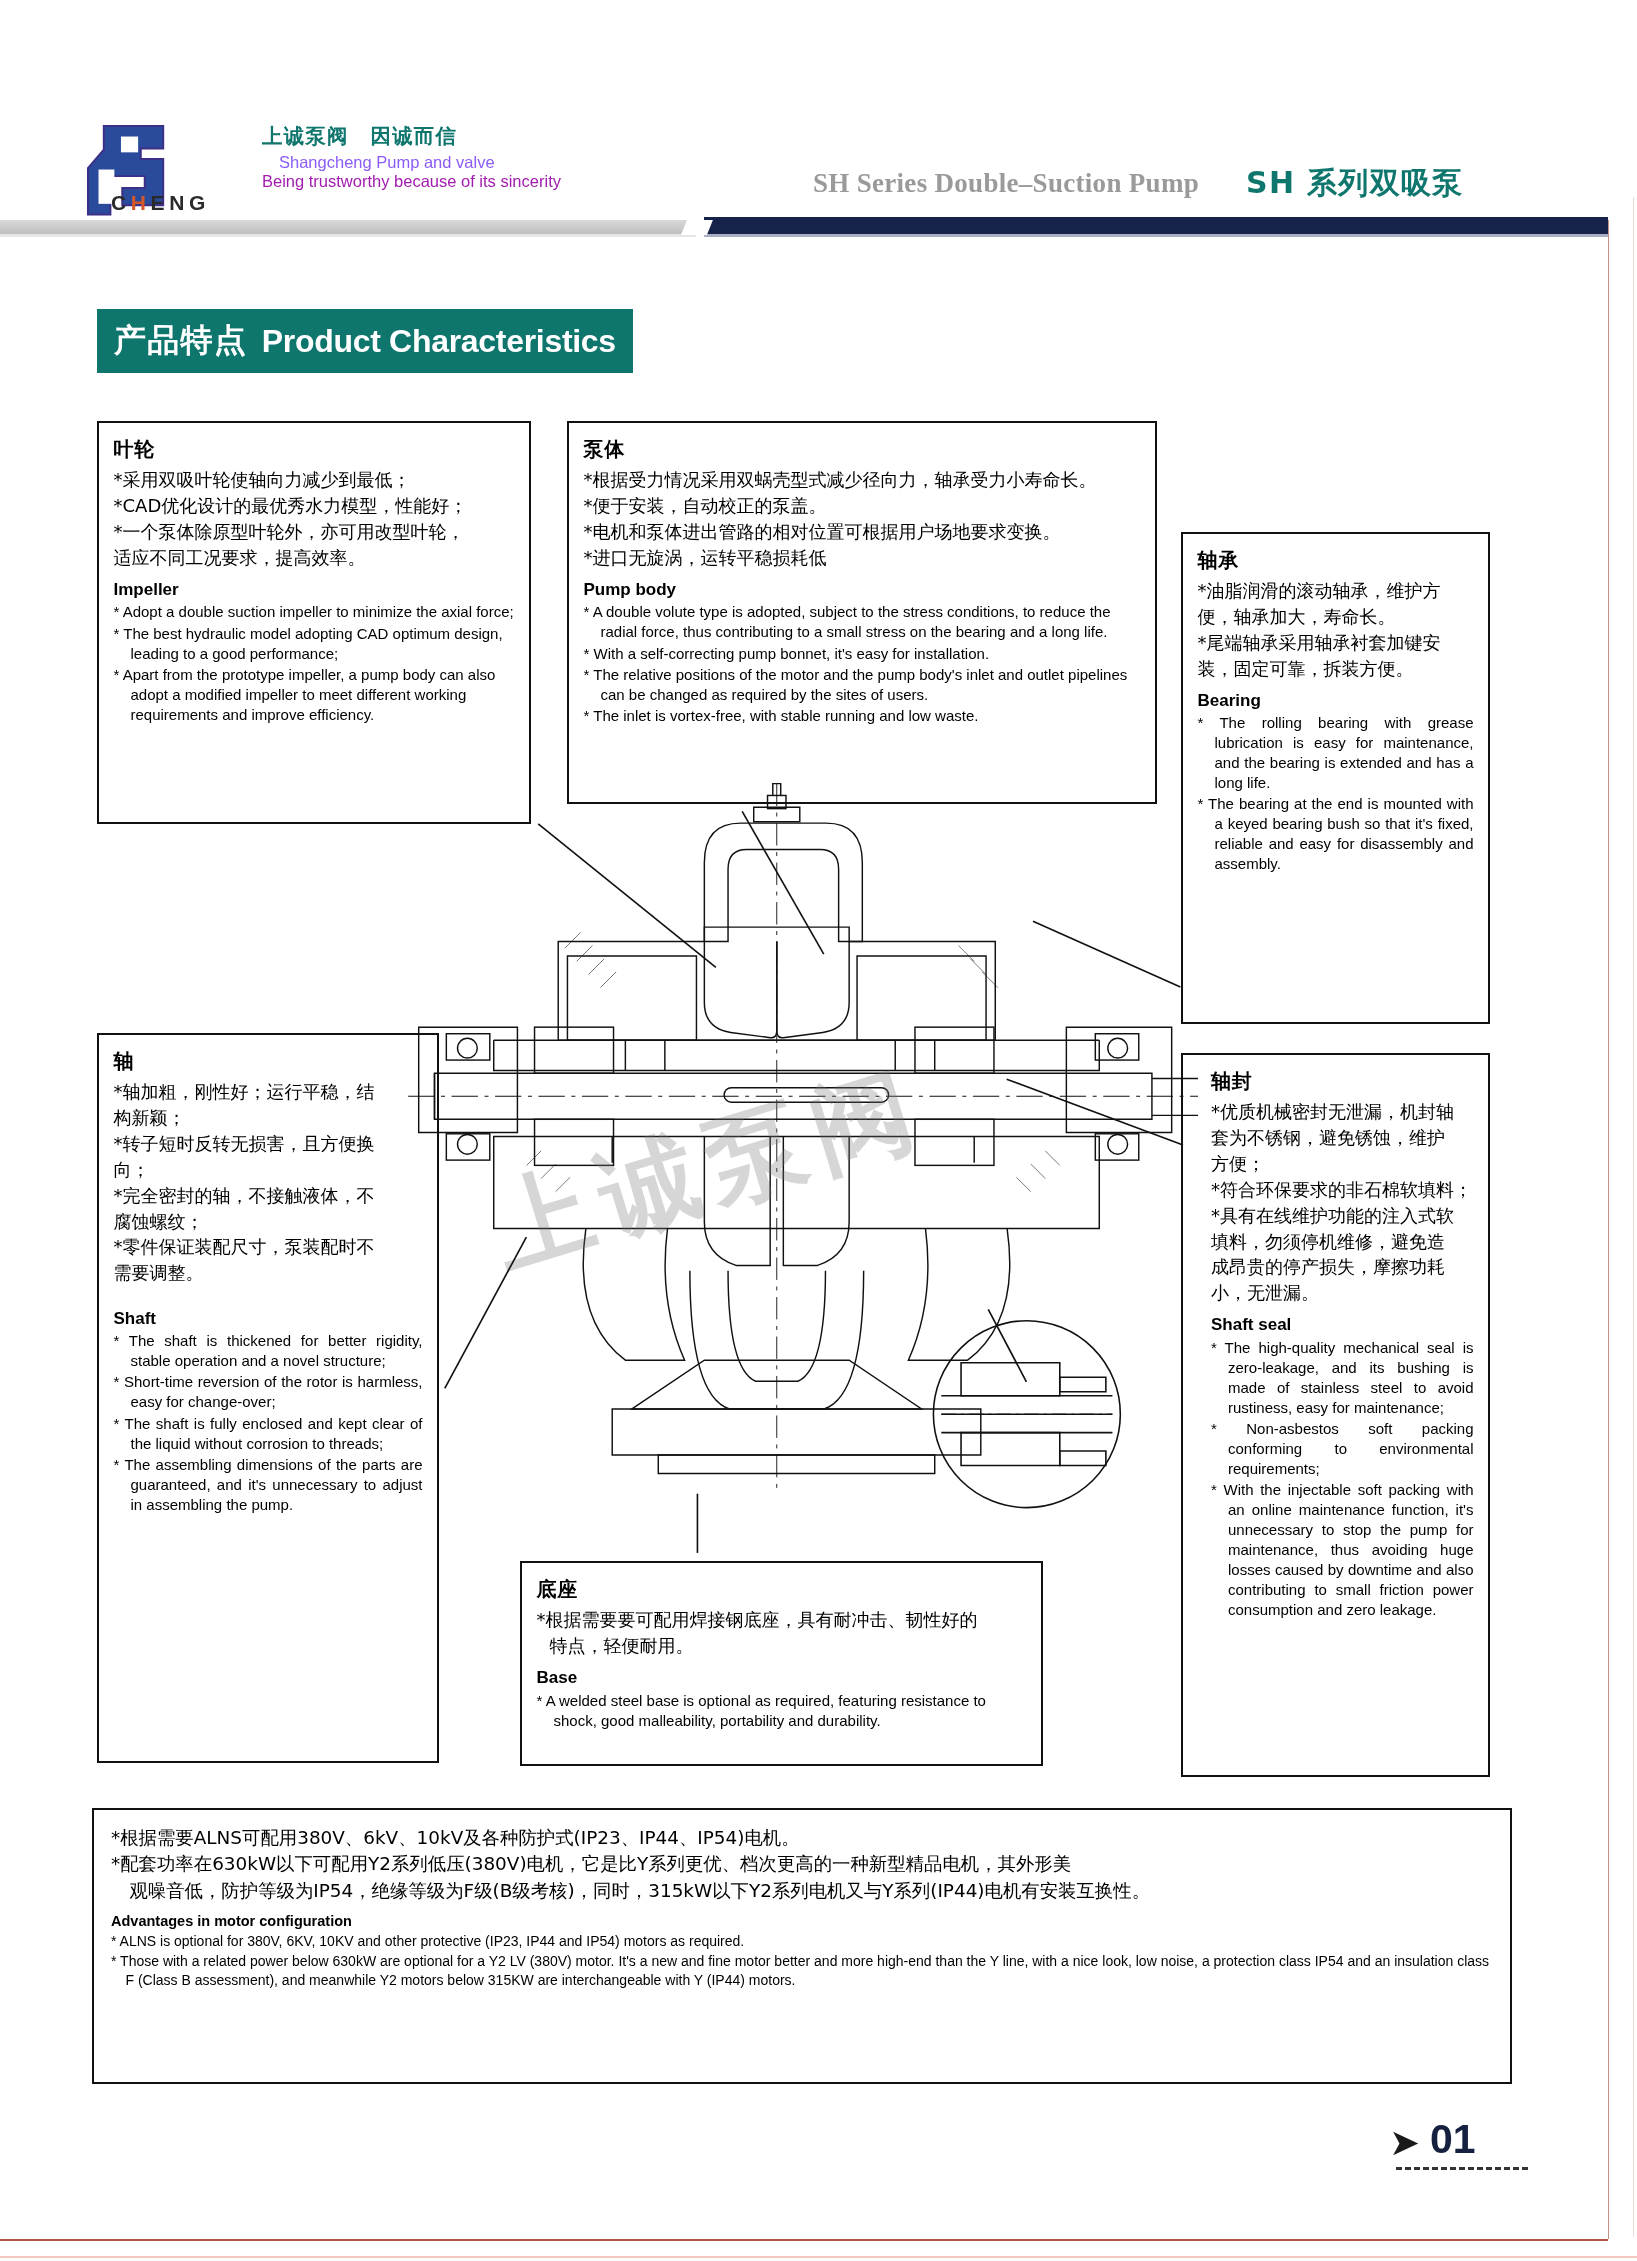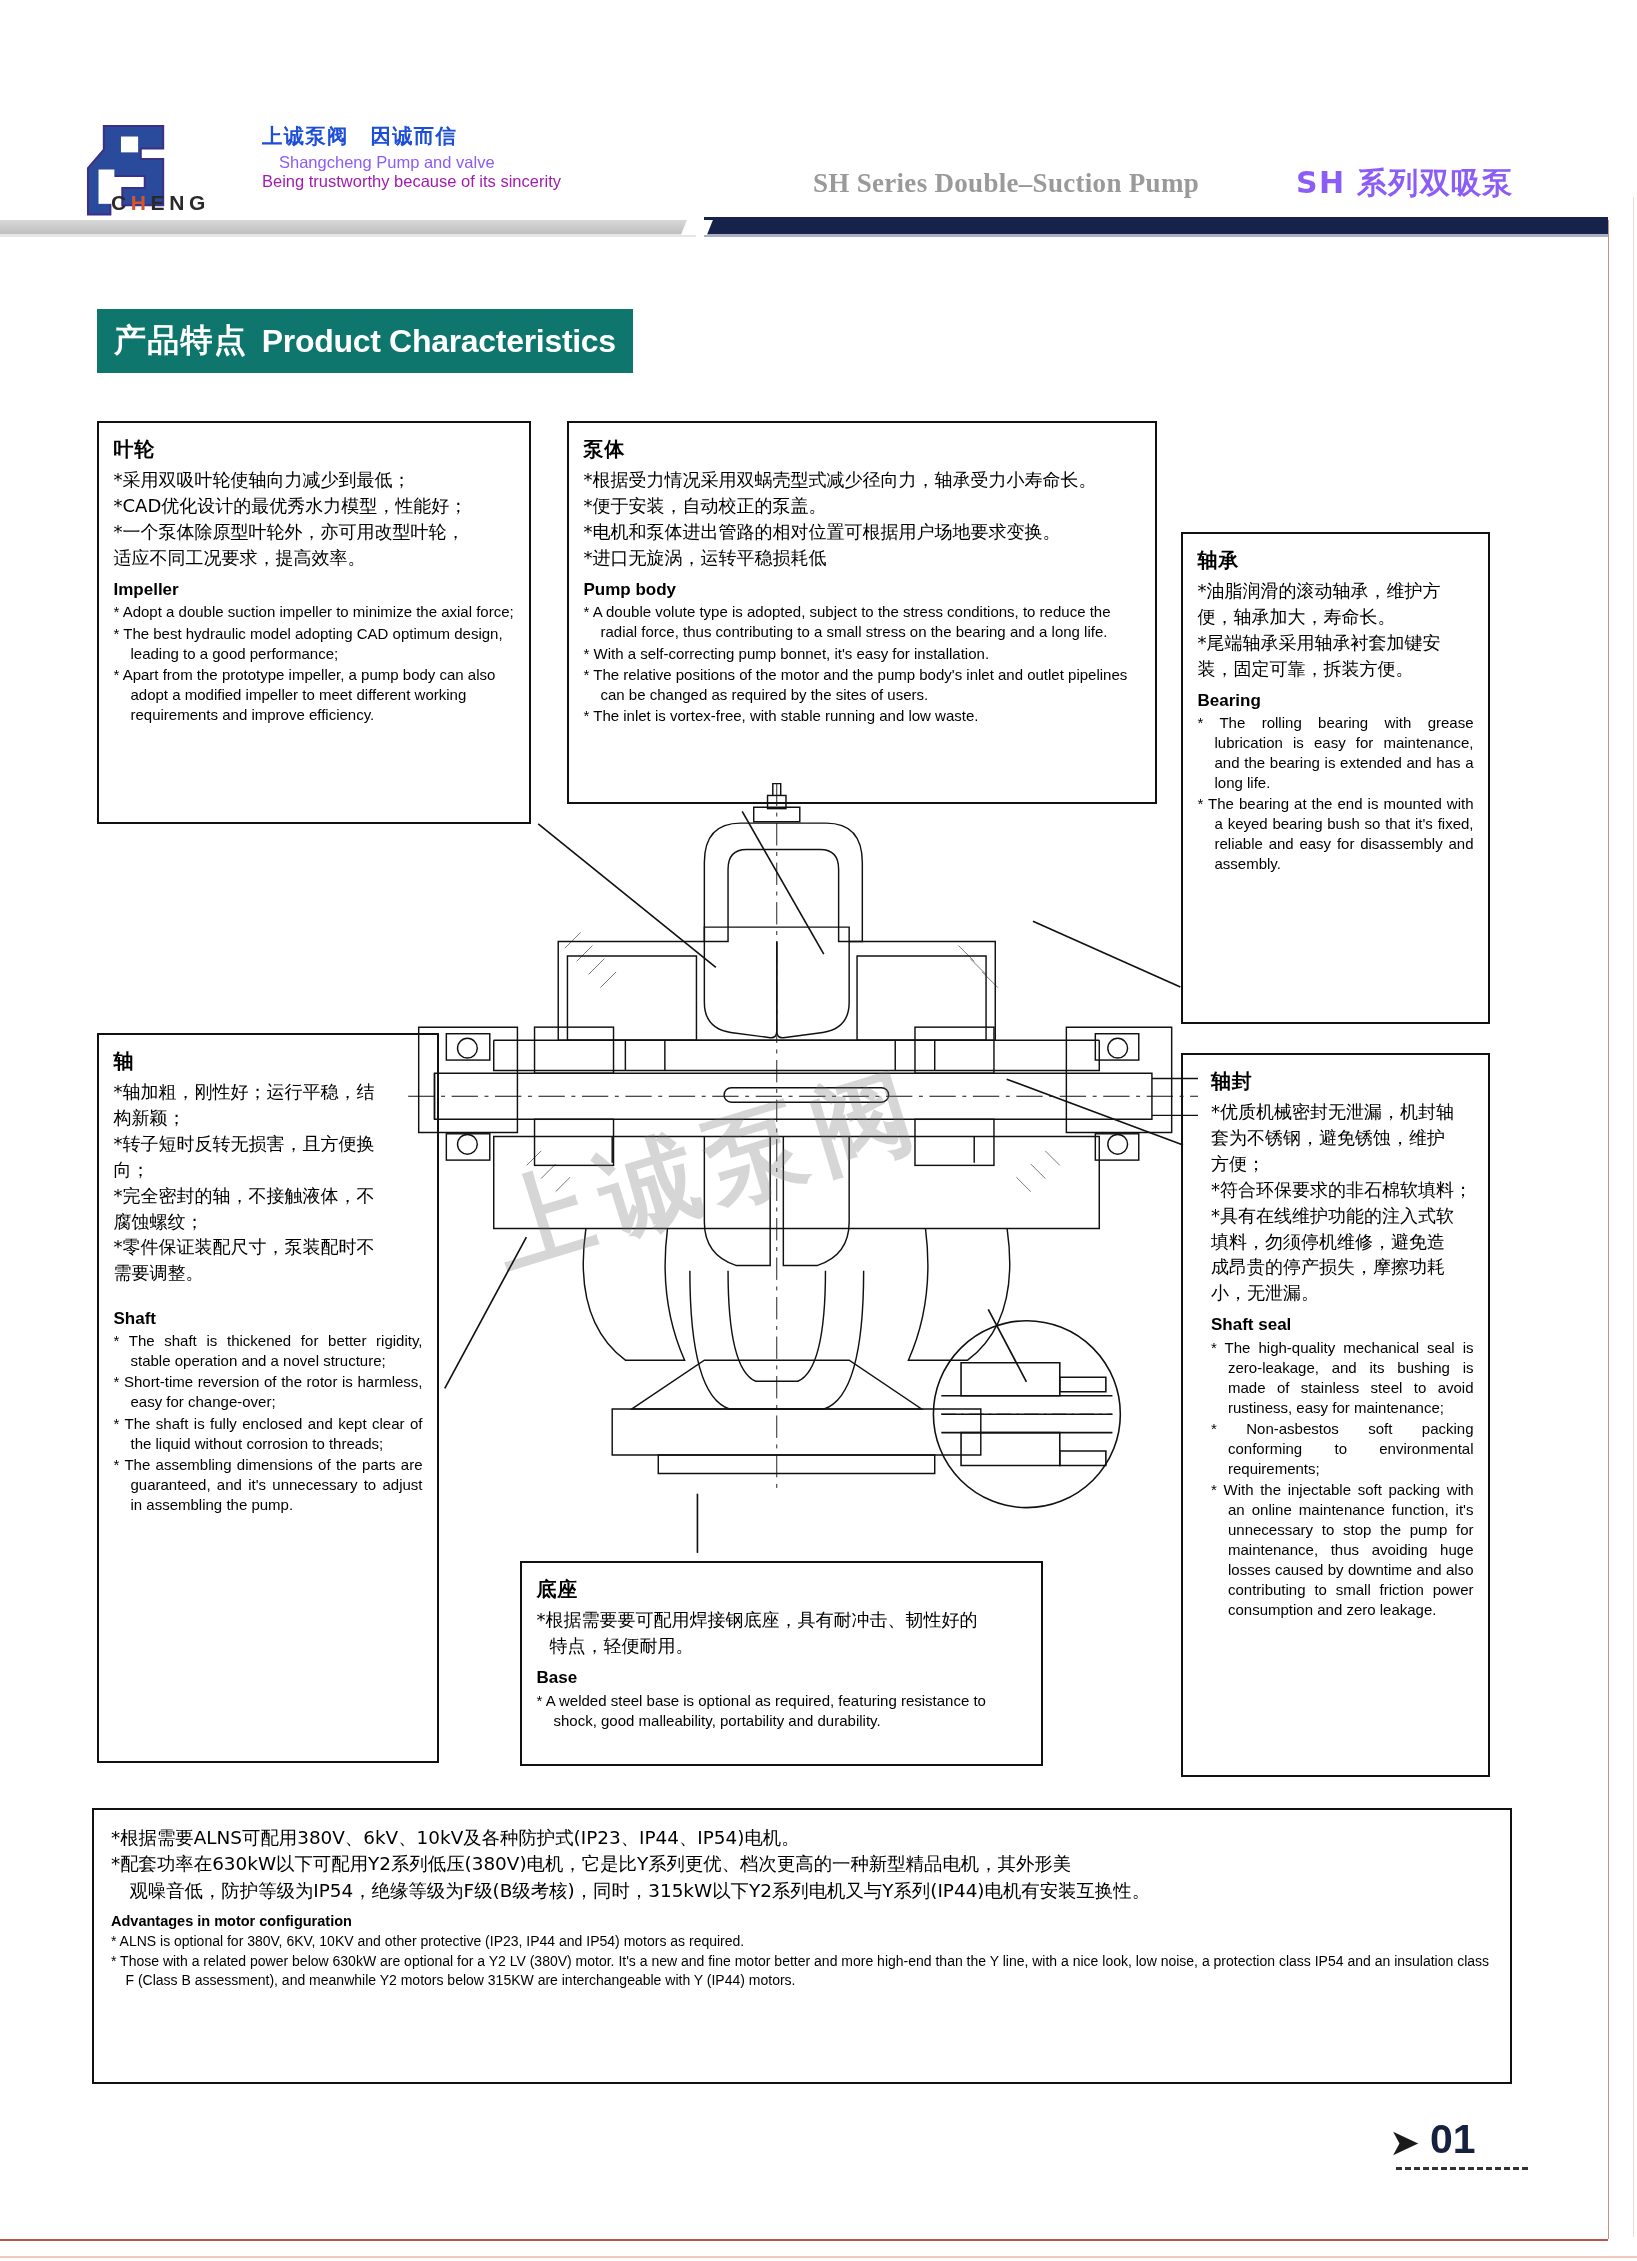--- a/index.html
+++ b/index.html
@@ -13,28 +13,28 @@
   .frame-h-bottom{position:absolute;left:0;top:2239px;width:1608px;height:2px;background:#b5564a;}
   .frame-h-bottom2{position:absolute;left:0;top:2256px;width:1637px;height:2px;background:#f2c7c0;}
 
   
   .hdr{position:absolute;left:0;top:0;width:1637px;height:237px;}
   .logo-mark{position:absolute;left:84px;top:122px;width:99px;height:99px;}
   .logo-cheng{position:absolute;left:111px;top:191px;font-size:21px;font-weight:bold;
       letter-spacing:4.6px;color:#2a2a2a;font-family:"Liberation Sans",sans-serif;}
   .logo-cheng .hy{color:#d4572a;}
   .brand-cn{position:absolute;left:262px;top:122px;font-size:20.4px;font-weight:bold;
-      letter-spacing:1.3px;color:#1d4ed8;font-family:"DejaVu Sans",sans-serif;}
+      letter-spacing:1.3px;color:#0f766e;font-family:"DejaVu Sans",sans-serif;}
   .brand-en1{position:absolute;left:262px;top:153px;font-size:16.5px;color:#8b5cf6;margin-left:17px;}
   .brand-en2{position:absolute;left:262px;top:172px;font-size:16.5px;color:#a21caf;}
 
   .series-en{position:absolute;left:813px;top:168px;font-size:27px;font-weight:bold;
       color:#9a9a9a;font-family:"Liberation Serif","DejaVu Serif",serif;letter-spacing:0.3px;}
-  .series-cn{position:absolute;left:1296px;top:163px;font-size:30px;font-weight:bold;
-      color:#8b5cf6;font-family:"DejaVu Sans",sans-serif;letter-spacing:1.3px;}
+  .series-cn{position:absolute;left:1246px;top:163px;font-size:30px;font-weight:bold;
+      color:#0f766e;font-family:"DejaVu Sans",sans-serif;letter-spacing:1.3px;}
 
   .bar-gray{position:absolute;left:0;top:220px;width:704px;height:14.5px;
       background:linear-gradient(180deg,#d8d8d8,#bdbdbd);}
   .bar-gray-notch{position:absolute;left:684px;top:220px;width:26px;height:14.5px;
       background:#fff;transform:skewX(-22deg);}
   .bar-navy{position:absolute;left:704px;top:217px;width:904px;height:17px;background:#17224a;}
   .bar-navy-sh{position:absolute;left:704px;top:234px;width:904px;height:3.3px;background:#a9b0c4;}
   .bar-gray-sh{position:absolute;left:0;top:234px;width:696px;height:2.6px;background:#e6e6e6;}
 
   

